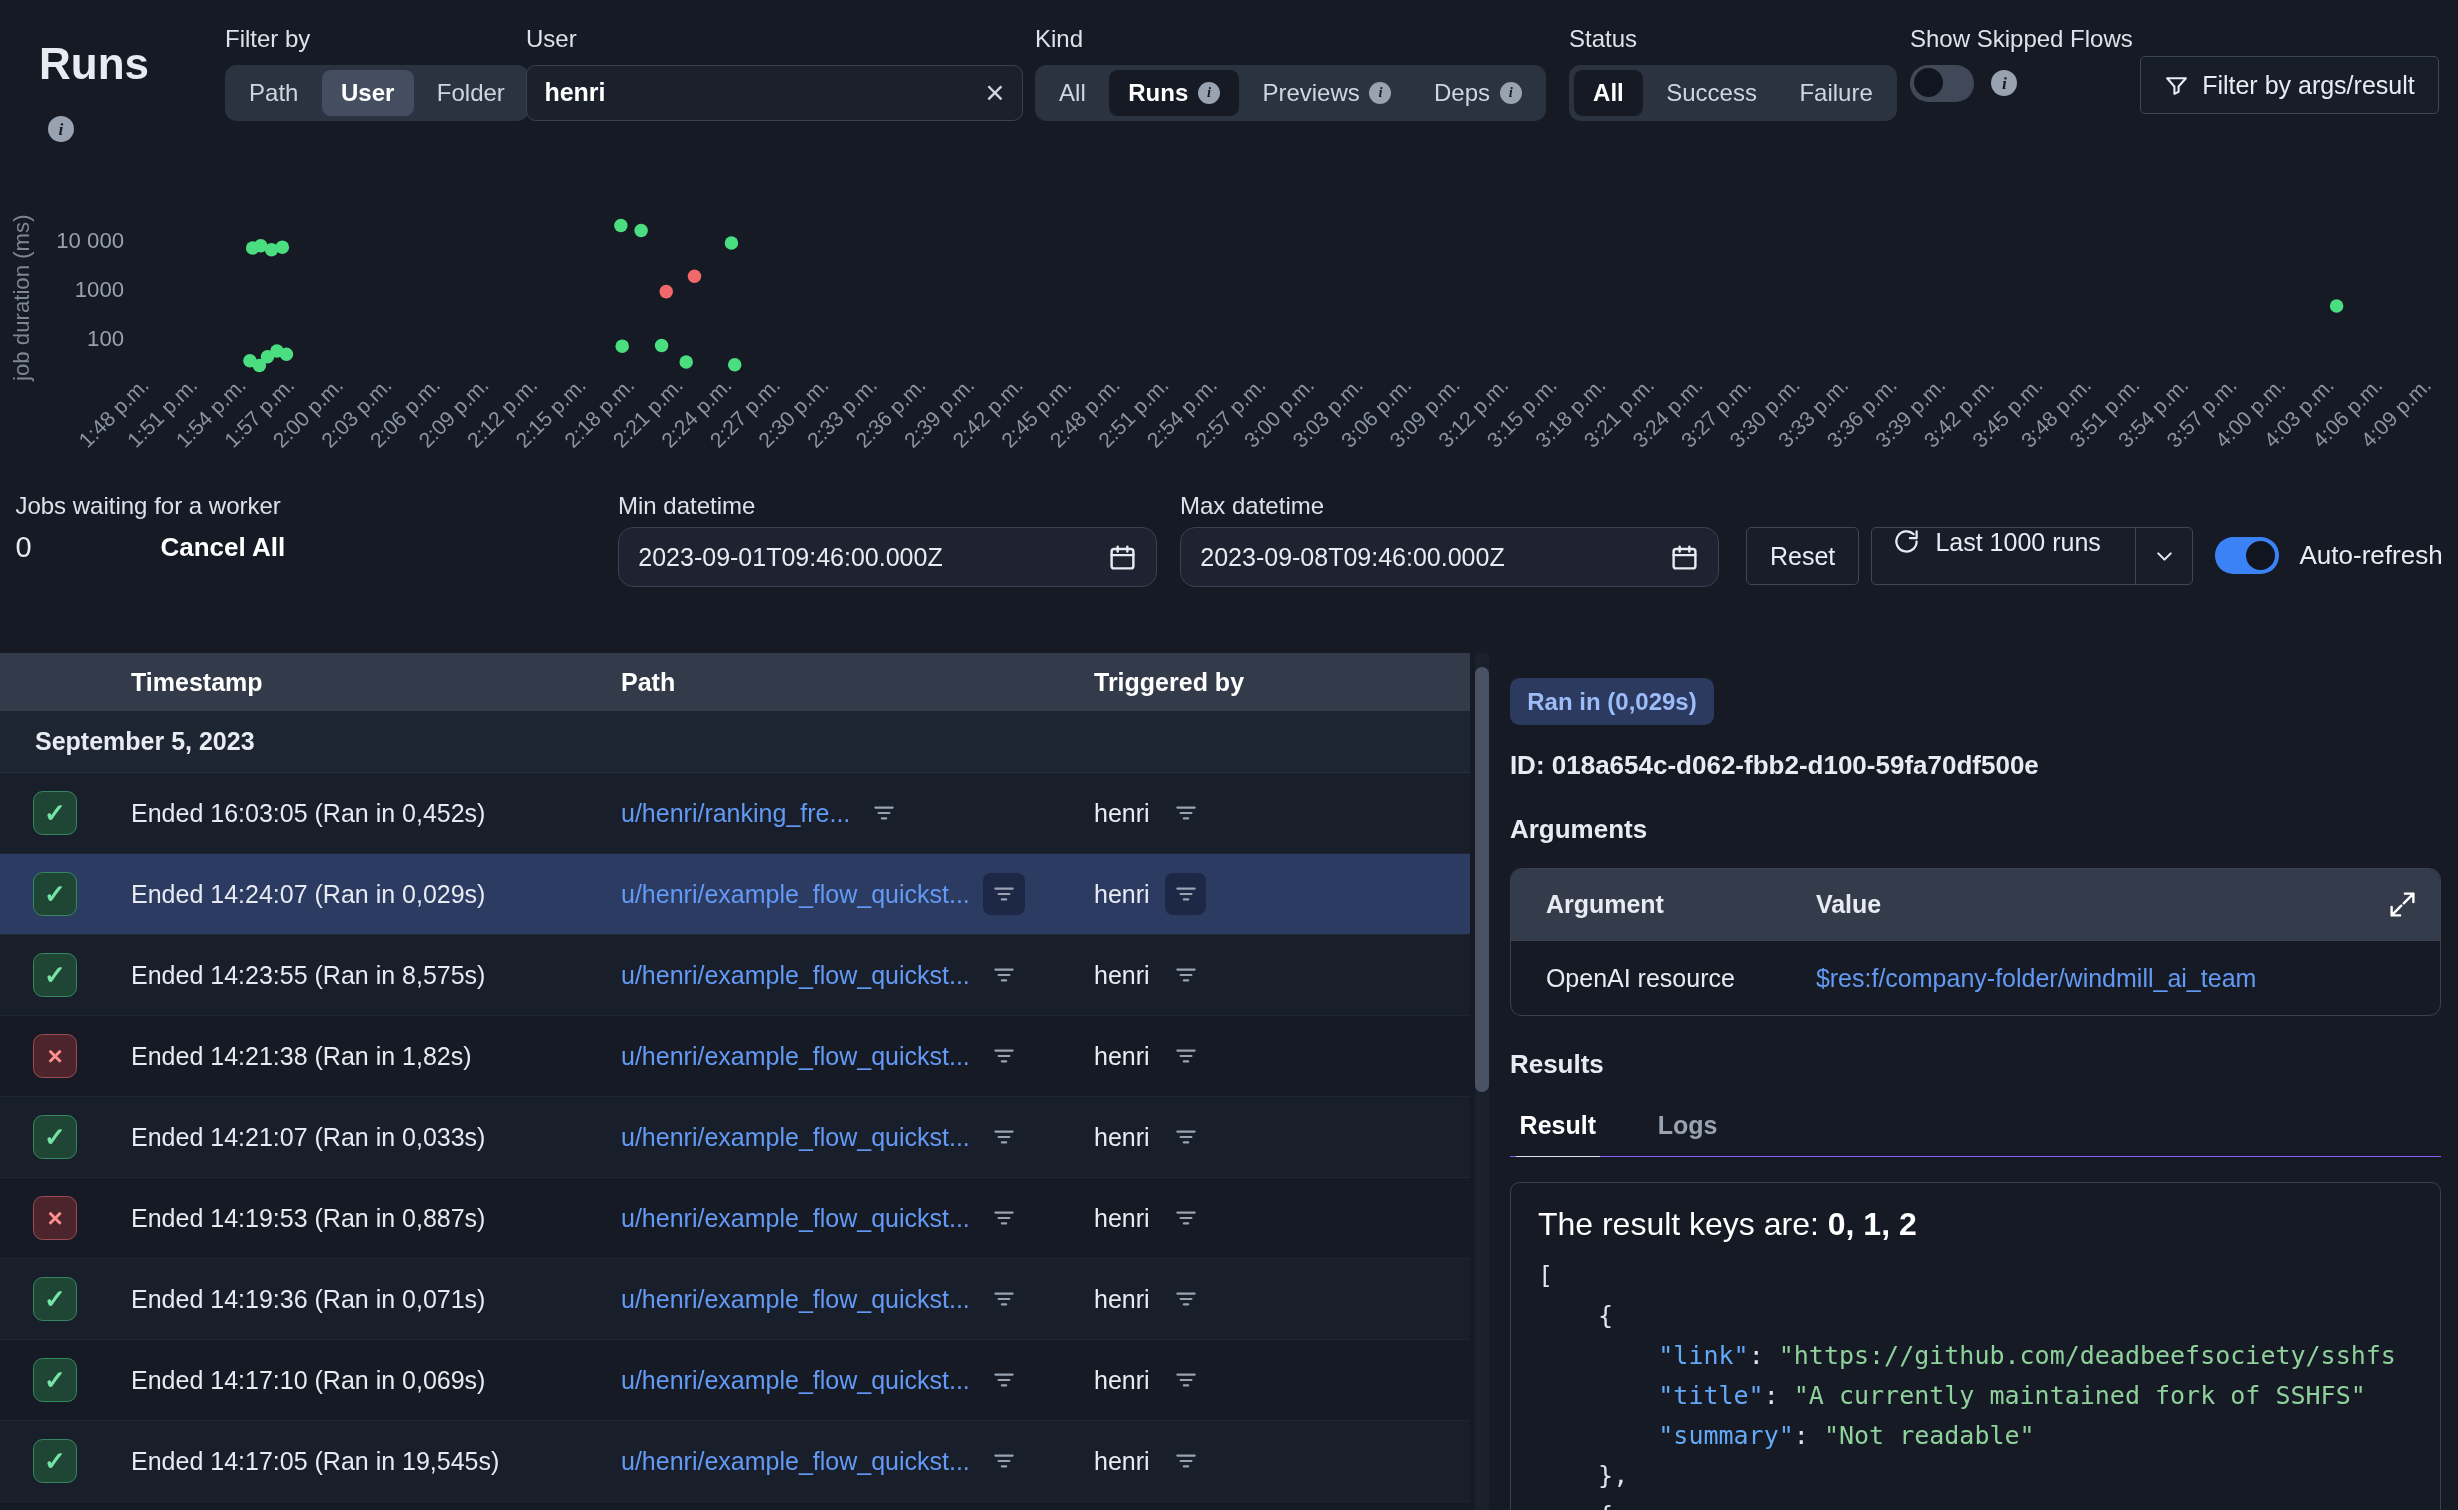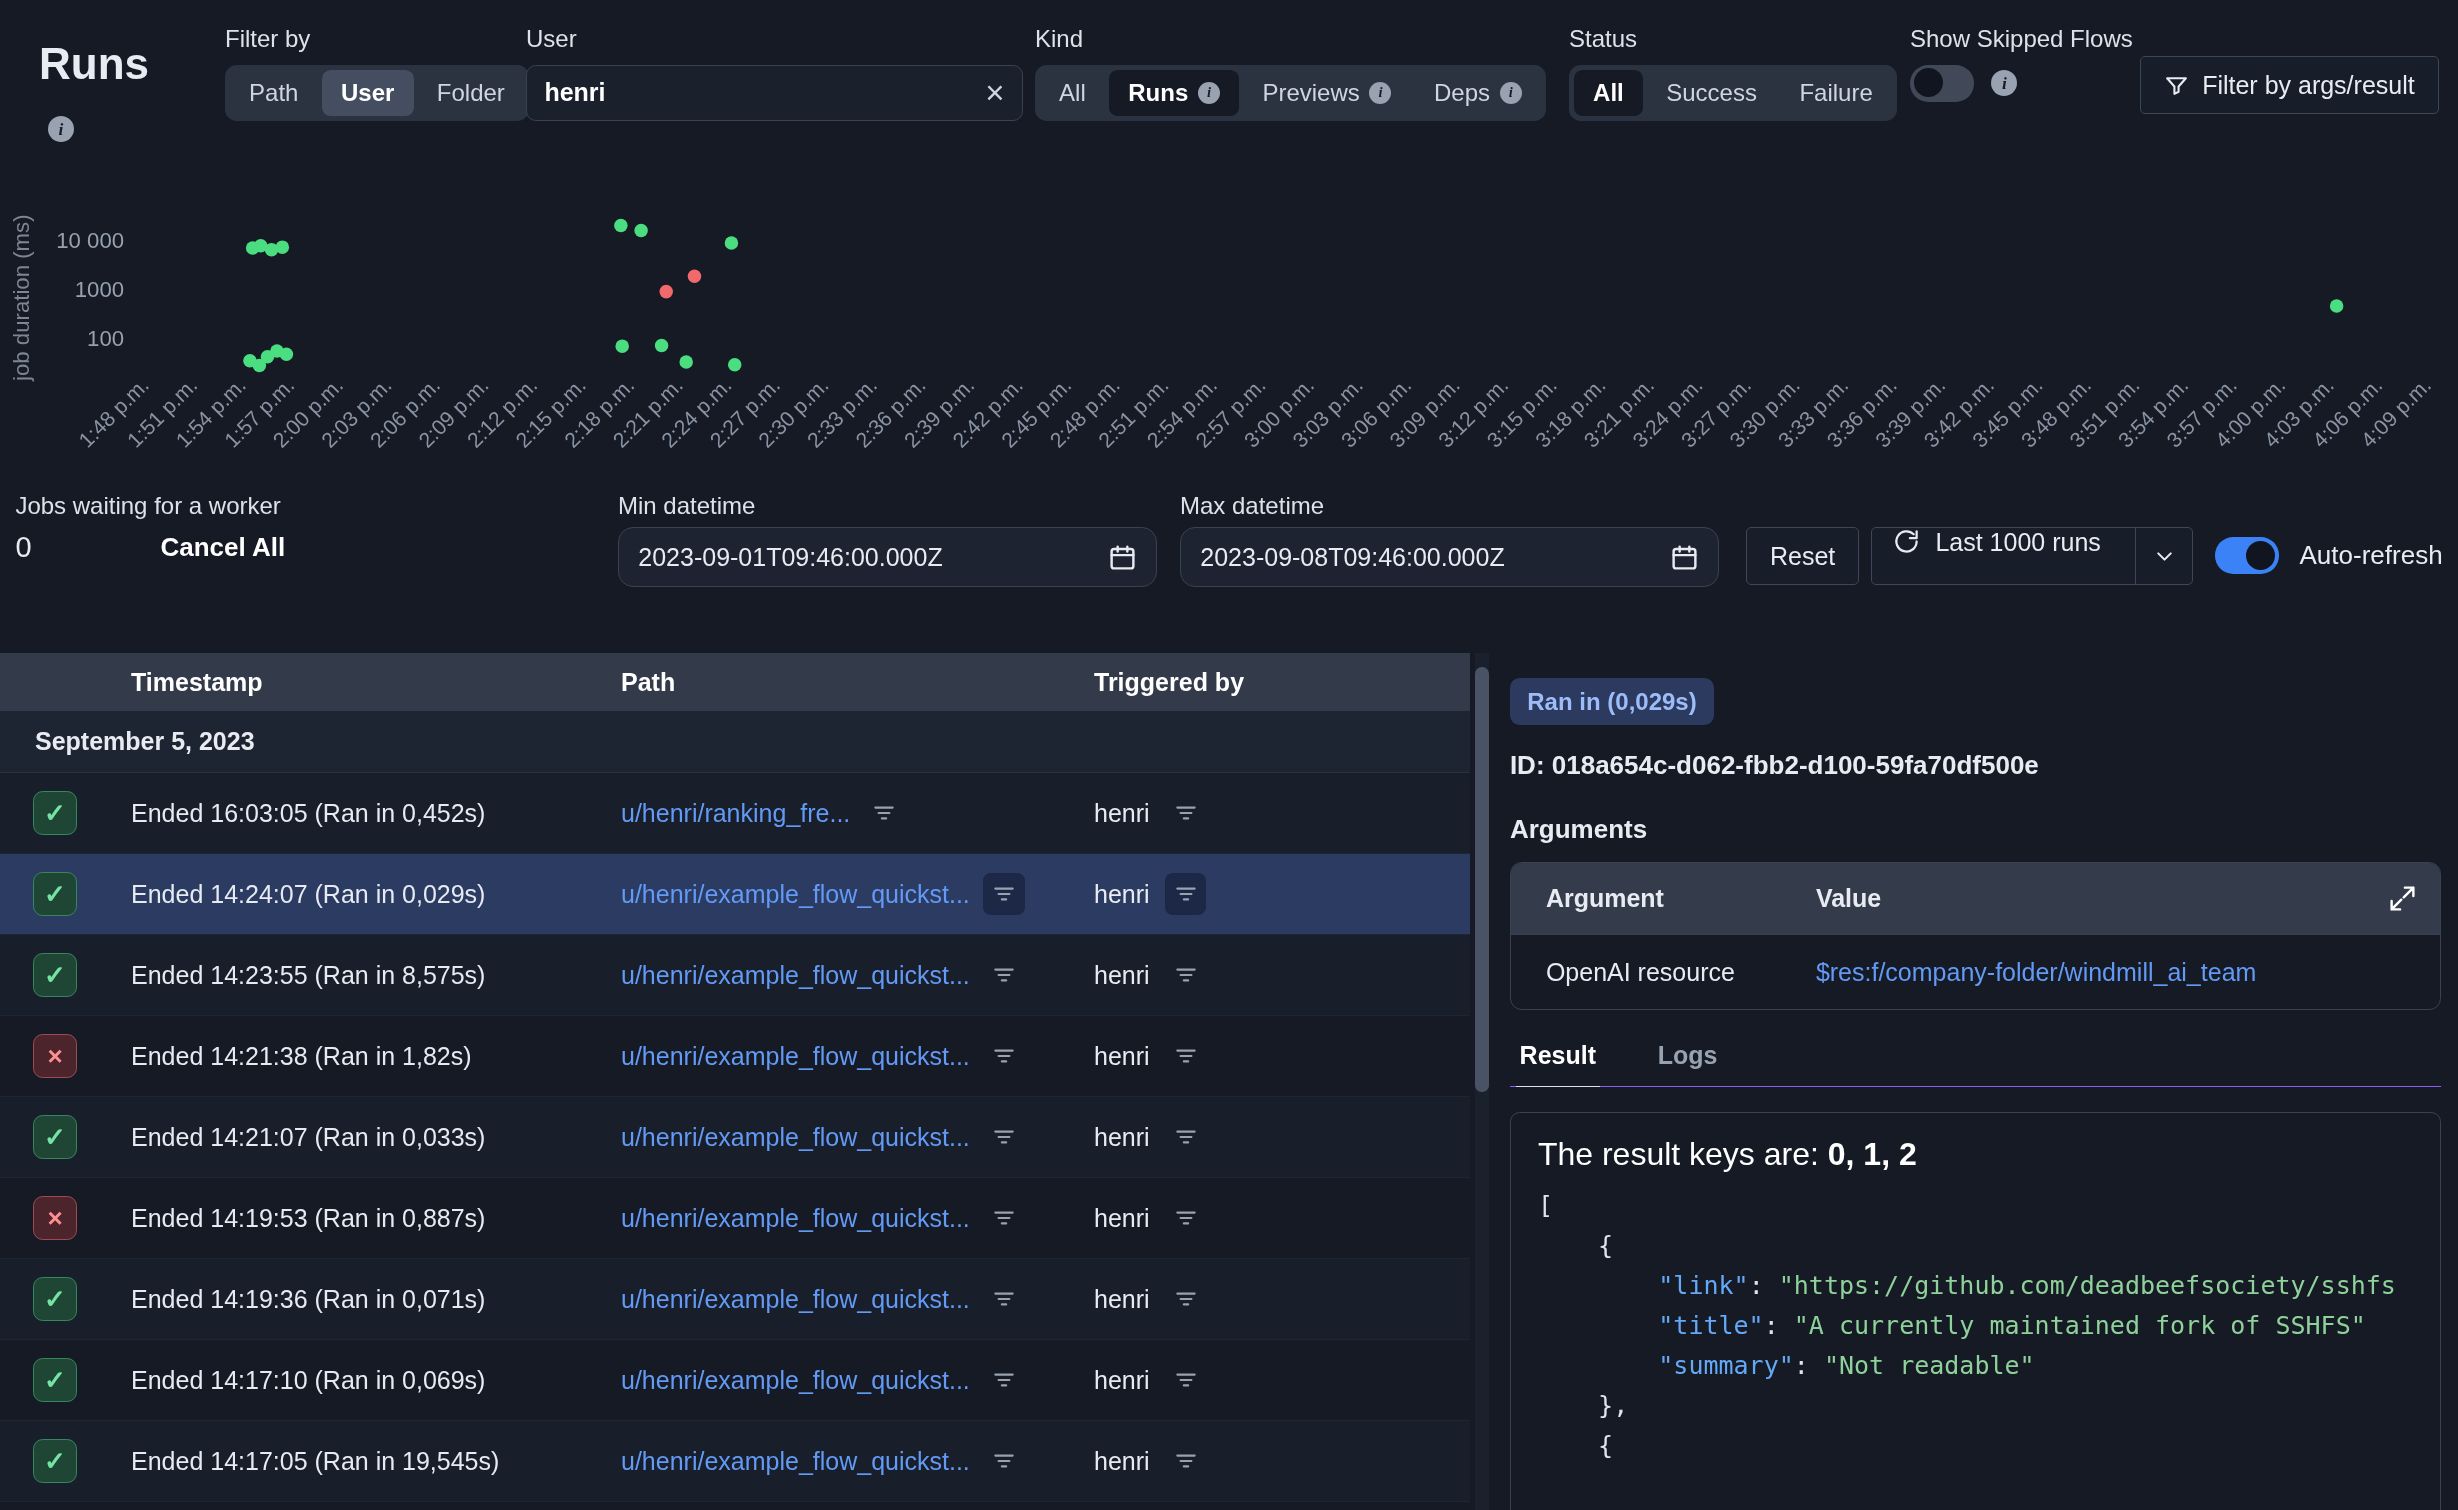--- a/index.html
+++ b/index.html
@@ -120,21 +120,21 @@
   .vthumb { position:absolute; top:13.5px; left:0; width:13.5px; height:425px; border-radius:6.8px; background:#4a5365; cursor:grab; }
 
   
   .details { position:absolute; left:1506px; top:653px; right:0; bottom:0; overflow:hidden; padding:25px 0 0 3.9px; }
   .dur-badge {
     display:inline-block; background:var(--badge-bg); color:var(--badge-text);
     font-weight:700; font-size:24px; padding:9.7px 17.4px; border-radius:9.7px;
   }
   .run-id { margin-top:25px; font-size:26px; font-weight:700; }
   .sect { margin-top:33px; font-size:26px; font-weight:700; }
-  .args-table { margin-top:17px; margin-right:17.4px; border:1px solid #3a4252; border-radius:11.6px; overflow:hidden; }
+  .args-table { margin-top:23px; margin-right:17.4px; border:1px solid #3a4252; border-radius:11.6px; overflow:hidden; }
   .args-head { position:relative; background:#343c4b; display:grid; grid-template-columns:270px 1fr; height:71px; align-items:center; font-weight:700; }
   .args-head span { padding-left:35px; }
   .expand-ic { position:absolute; right:23px; top:21px; color:#fff; cursor:pointer; display:inline-flex; }
   .args-row { display:grid; grid-template-columns:270px 1fr; height:75px; align-items:center; border-top:1px solid #3a4252; }
   .args-row > * { padding-left:35px; }
   .res-link { color:var(--link); text-decoration:none; cursor:pointer; }
 
   .tabs { margin-top:19.3px; margin-right:17.4px; display:flex; gap:54px; border-bottom:1px solid #8b5cf6; padding:0 5.8px;text-align:right; }
   .tab { padding:11.6px 3.9px 15.4px; font-size:25px; font-weight:700; color:#99a2b1; cursor:pointer; }
   .tab.active { color:#fff; border-bottom:1.9px solid #dde2ea; margin-bottom:-1px; }
@@ -571,20 +571,21 @@
             <path d="M14 3h7v7M21 3l-8 8M10 21H3v-7M3 21l8-8"></path>
           </svg>
       </span>
     </div>
     <div class="args-row">
       <span>OpenAI resource</span>
       <a class="res-link">$res:f/company-folder/windmill_ai_team</a>
     </div>
   </div>
 
+  <div class="sect">Results</div>
   <div class="tabs">
     <span class="tab active">Result</span>
     <span class="tab">Logs</span>
   </div>
 
   <div class="code-box">
     <div class="code-intro">
       <span>The result keys are: </span><b>0, 1, 2</b>
     </div>
     <pre id="code">[

